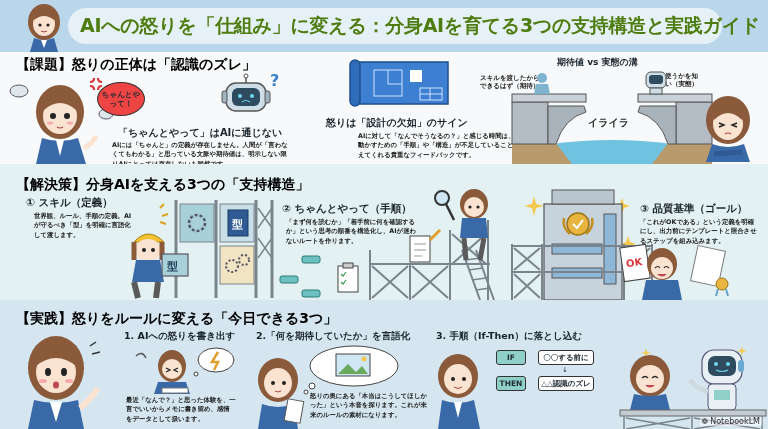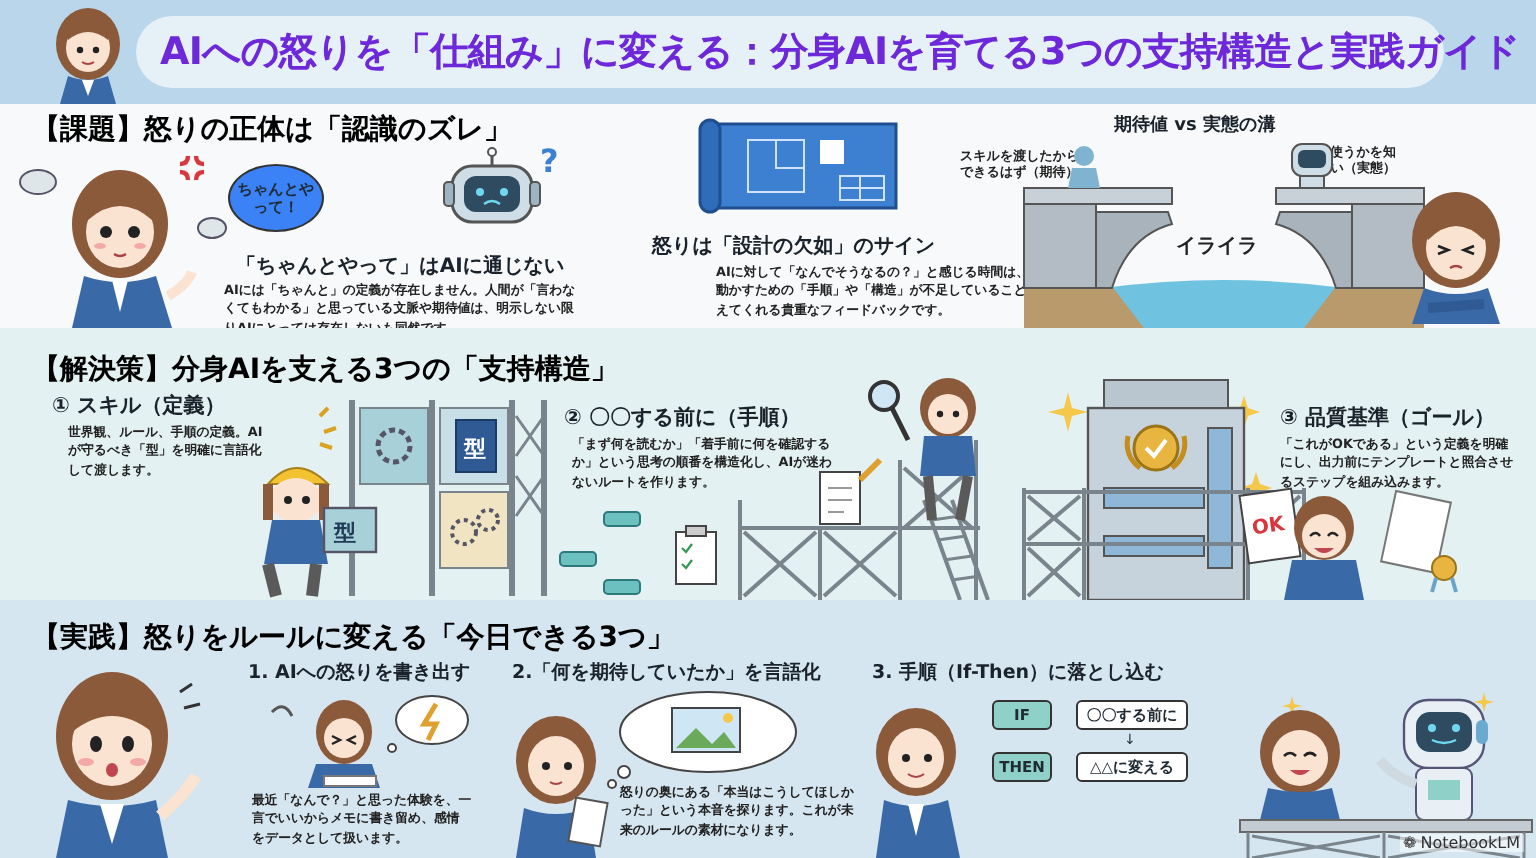--- a/index.html
+++ b/index.html
@@ -2,34 +2,34 @@
 <html><head>
 <meta charset="utf-8">
 <style>
   * { box-sizing: border-box; margin: 0; padding: 0; }
   html, body { width: 768px; height: 429px; overflow: hidden; }
   body { font-family: "DejaVu Sans", "Liberation Sans", sans-serif; color: #1f2a33; background: #f4f7f9; position: relative; }
 
   
   .header { position: absolute; left: 0; top: 0; width: 768px; height: 52px; background: #b9d6ea; }
   .header-pill { position: absolute; left: 68px; top: 8px; width: 654px; height: 36px; background: #e6f0f7; border-radius: 18px; display:flex; align-items:center; padding-left: 12px; }
-  .header-title { font-size: 19px; font-weight: bold; color: #6d28d9; letter-spacing: -0.3px; white-space: nowrap; }
+  .header-title { font-size: 19px; font-weight: bold; color: #4d7c0f; letter-spacing: -0.3px; white-space: nowrap; }
   .header-avatar { position: absolute; left: 24px; top: 2px; width: 42px; height: 50px; }
 
   
   .section { position: absolute; left: 0; width: 768px; }
   .sec1 { top: 52px; height: 112px; background: #f7f9fa; }
   .sec2 { top: 164px; height: 136px; background: #e4f1f2; }
   .sec3 { top: 300px; height: 129px; background: #d5e6f0; }
   .sec-title { position: absolute; left: 16px; font-size: 14px; font-weight: bold; color: #000000; white-space: nowrap; }
 
   .small-head { position: absolute; font-size: 10.5px; font-weight: bold; color: #1a232b; white-space: nowrap; }
   .body-text { position: absolute; font-size: 6.4px; line-height: 1.45; color: #222; font-weight: bold; }
 
-  .speech { position: absolute; left: 114px; top: 30px; width: 48px; height: 34px; background: #3b82f6; border: 1.5px solid #333; border-radius: 50%; font-size: 7.5px; font-weight: bold; text-align: center; display:flex; align-items:center; justify-content:center; line-height: 1.2; padding: 2px; }
+  .speech { position: absolute; left: 97px; top: 30px; width: 48px; height: 34px; background: #ef4444; border: 1.5px solid #333; border-radius: 50%; font-size: 7.5px; font-weight: bold; text-align: center; display:flex; align-items:center; justify-content:center; line-height: 1.2; padding: 2px; }
 
   .label-tiny { position: absolute; font-size: 6.5px; font-weight: bold; color: #222; line-height: 1.3; }
 
   .ifbox { position: absolute; height: 15px; border: 1.5px solid #333; border-radius: 3px; font-size: 7.5px; font-weight: bold; display:flex; align-items:center; justify-content:center; }
   .ifbox.teal { background: #8fd0c8; }
   .ifbox.white { background: #fff; }
 
   .watermark { position: absolute; right: 6px; bottom: 3px; font-size: 8px; color: #333; display:flex; align-items:center; gap: 2px; background: rgba(255,255,255,0.5); padding: 0 2px; }
 
   svg { position: absolute; overflow: visible; }
@@ -178,21 +178,21 @@
     <circle cx="20" cy="52" r="2" fill="#222"></circle>
       <circle cx="29" cy="52" r="2" fill="#222"></circle>
     <path d="M12 62 L36 62 L40 84 L8 84 Z" fill="#3a69a8"></path>
     <path d="M10 84 L14 100 M34 84 L32 100" stroke="#5a5a5a" stroke-width="6"></path>
 
     <rect x="38" y="56" width="26" height="22" fill="#a7d0d9" stroke="#556" stroke-width="1.2"></rect>
     <text x="43" y="72" font-size="11" font-weight="bold" fill="#1f3a56" font-family="DejaVu Sans, sans-serif">型</text>
     <path d="M36 10 L40 6 M38 18 L44 16 M36 24 L42 26" stroke="#d9a321" stroke-width="2"></path>
   </svg>
 
-  <div class="small-head" style="left:282px; top:38px;">② 〇〇する前に（手順）</div>
+  <div class="small-head" style="left:282px; top:38px;">② ちゃんとやって（手順）</div>
   <div class="body-text" style="left:286px; top:54px; width:136px;">「まず何を読むか」「着手前に何を確認するか」という思考の順番を構造化し、AIが迷わないルートを作ります。</div>
 
   <svg style="left:280px; top:26px;" width="240" height="110" viewBox="0 0 240 110">
     <rect x="22" y="66" width="18" height="7" rx="2" fill="#6cc0bf" stroke="#2e7a7a"></rect>
     <rect x="0" y="86" width="18" height="7" rx="2" fill="#6cc0bf" stroke="#2e7a7a"></rect>
     <rect x="22" y="100" width="18" height="7" rx="2" fill="#6cc0bf" stroke="#2e7a7a"></rect>
 
     <rect x="58" y="76" width="20" height="26" fill="#fff" stroke="#444"></rect>
     <rect x="63" y="73" width="10" height="5" fill="#ccc" stroke="#444"></rect>
     <path d="M61 84 L63 86 L66 82 M61 92 L63 94 L66 90" stroke="#3b9a57" stroke-width="1.2" fill="none"></path>
@@ -323,21 +323,21 @@
     <circle cx="19" cy="27" r="2" fill="#222"></circle>
       <circle cx="30" cy="27" r="2" fill="#222"></circle>
     <path d="M20 35 Q24 38 28 35" stroke="#a44" stroke-width="1" fill="none"></path>
     <path d="M4 77 L8 48 Q24 54 40 48 L46 77 Z" fill="#3a69a8"></path>
     <path d="M20 50 L24 66 L28 50 Z" fill="#fff"></path>
   </svg>
   <div class="ifbox teal" style="left:496px; top:50px; width:30px;">IF</div>
   <div class="ifbox white" style="left:538px; top:50px; width:56px;">〇〇する前に</div>
   <div style="position:absolute; left:562px; top:66px; font-size:7px;">↓</div>
   <div class="ifbox teal" style="left:496px; top:76px; width:30px;">THEN</div>
-  <div class="ifbox white" style="left:538px; top:76px; width:56px;">△△に変える</div>
+  <div class="ifbox white" style="left:538px; top:76px; width:56px;">△△認識のズレ</div>
 
   <svg style="left:620px; top:36px;" width="146" height="93" viewBox="0 0 146 93">
     <path d="M26 12 L27 16 L31 17 L27 18 L26 22 L25 18 L21 17 L25 16 Z" fill="#f4c84a"></path>
     <path d="M122 10 L123 14 L127 15 L123 16 L122 20 L121 16 L117 15 L121 14 Z" fill="#f4c84a"></path>
     <ellipse cx="30" cy="40" rx="20" ry="21" fill="#8a5a3b"></ellipse>
     <ellipse cx="30" cy="43" rx="14" ry="14" fill="#fbe3d2"></ellipse>
     <path d="M22 42 Q25 39 28 42 M32 42 Q35 39 38 42" stroke="#222" stroke-width="1.3" fill="none"></path>
     <path d="M25 49 Q30 54 35 49" fill="#c0474f"></path>
     <path d="M10 74 L14 58 Q30 62 46 58 L50 74 Z" fill="#3a69a8"></path>
     <rect x="82" y="14" width="40" height="34" rx="12" fill="#e8f0f5" stroke="#557" stroke-width="1.2"></rect>

